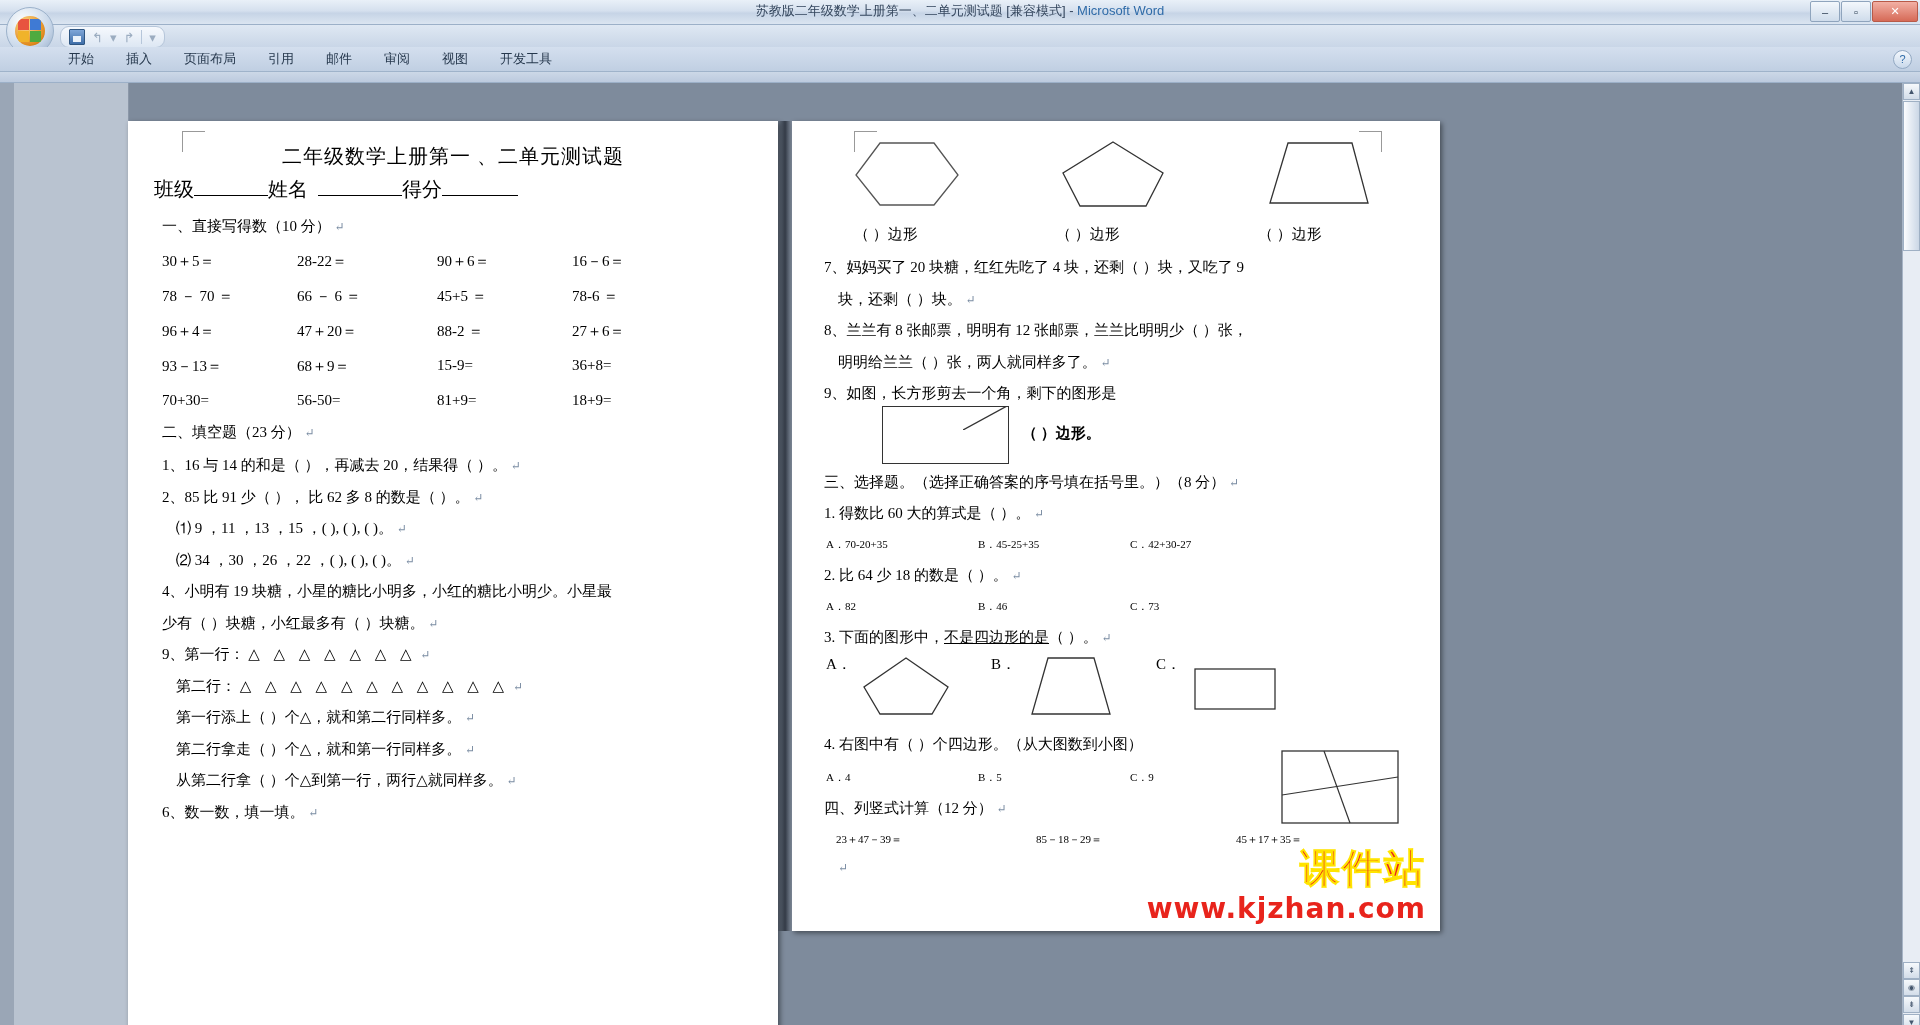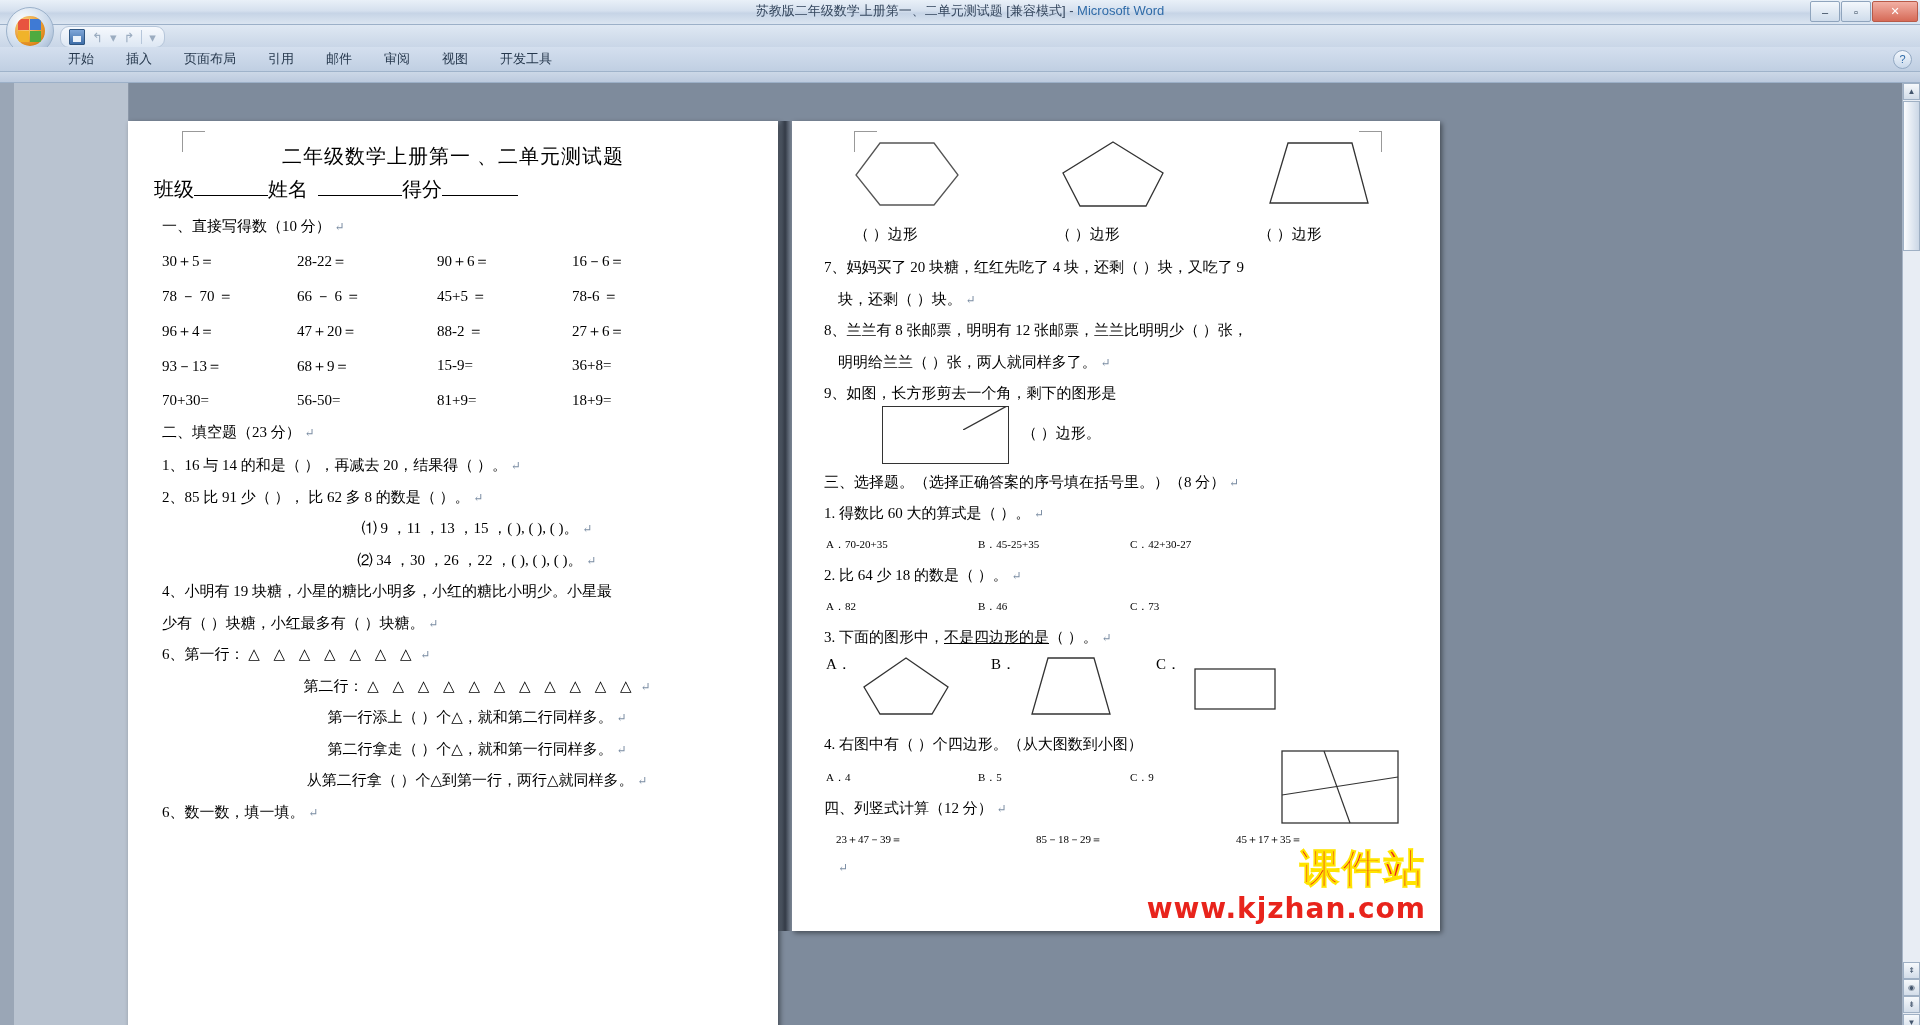--- a/index.html
+++ b/index.html
@@ -96,21 +96,21 @@
   .ul{display:inline-block;border-bottom:1.6px solid #000;}
   .ul.w1{width:74px;}
   .ul.w2{width:84px;}
   .ul.w3{width:76px;}
   .sec{font-size:15px;margin:14px 0 0 34px;}
   .pilcrow{color:#7b8da3;font-size:12px;}
   .row4{display:flex;margin:16px 0 0 34px;font-size:15px;}
   .row4 > div{width:135px;}
   .row4 > div:nth-child(2){width:140px;}
   .qline{font-size:15px;margin:15px 0 0 34px;line-height:1.1;}
-  .qline.ind{margin-left:48px;text-align:center;}
+  .qline.ind{margin-left:48px;}
   .tri{letter-spacing:5px;}
 
   
   .shapes{display:flex;margin:18px 0 0 60px;gap:96px;}
   .shp{width:110px;height:70px;}
   .labrow{display:flex;margin:16px 0 0 62px;gap:92px;font-size:15px;}
   .labrow > span{width:110px;}
   .rq{font-size:15px;margin:15px 0 0 32px;line-height:1.1;}
   .rq.ind{margin-left:46px;}
   .cutfig{margin:4px 0 0 90px;position:relative;width:125px;height:56px;}
@@ -254,21 +254,21 @@
         <div class="qline ind">
           <span>⑵ 34 ，30 ，26 ，22 ，(         ), (         ), (         )。</span>
           <span class="pilcrow">↵</span>
         </div>
         <div class="qline">4、小明有 19 块糖，小星的糖比小明多，小红的糖比小明少。小星最</div>
         <div class="qline">
           <span>少有（      ）块糖，小红最多有（        ）块糖。</span>
           <span class="pilcrow">↵</span>
         </div>
         <div class="qline">
-          <span>6、第一行：</span>
+          <span>9、第一行：</span>
           <span class="tri">△ △ △ △ △ △ △</span>
           <span class="pilcrow">↵</span>
         </div>
         <div class="qline ind">
           <span>第二行：</span>
           <span class="tri">△ △ △ △ △ △ △ △ △ △ △</span>
           <span class="pilcrow">↵</span>
         </div>
         <div class="qline ind">
           <span>第一行添上（      ）个△，就和第二行同样多。</span>
@@ -322,21 +322,21 @@
           <span>明明给兰兰（      ）张，两人就同样多了。</span>
           <span class="pilcrow">↵</span>
         </div>
         <div class="rq">9、如图，长方形剪去一个角，剩下的图形是</div>
 
         <div class="cutfig">
           <div class="bx"></div>
           <svg class="di" viewBox="0 0 44 24">
             <line x1="0" y1="24" x2="44" y2="0" stroke="#333" stroke-width="1.3"></line>
           </svg>
-          <span style="position:absolute;left:140px;top:18px;white-space:nowrap;font-size:15px;">（      ）边形。</span>
+          <span style="position:absolute;left:140px;top:18px;white-space:nowrap;font-size:15px;font-weight:bold;">（      ）边形。</span>
         </div>
 
         <div class="rq" style="margin-top:12px;">
           <span>三、选择题。（选择正确答案的序号填在括号里。）（8 分）</span>
           <span class="pilcrow">↵</span>
         </div>
 
         <div class="mcrow">
           <span>1. 得数比 60 大的算式是（      ）。</span>
           <span class="pilcrow">↵</span>

